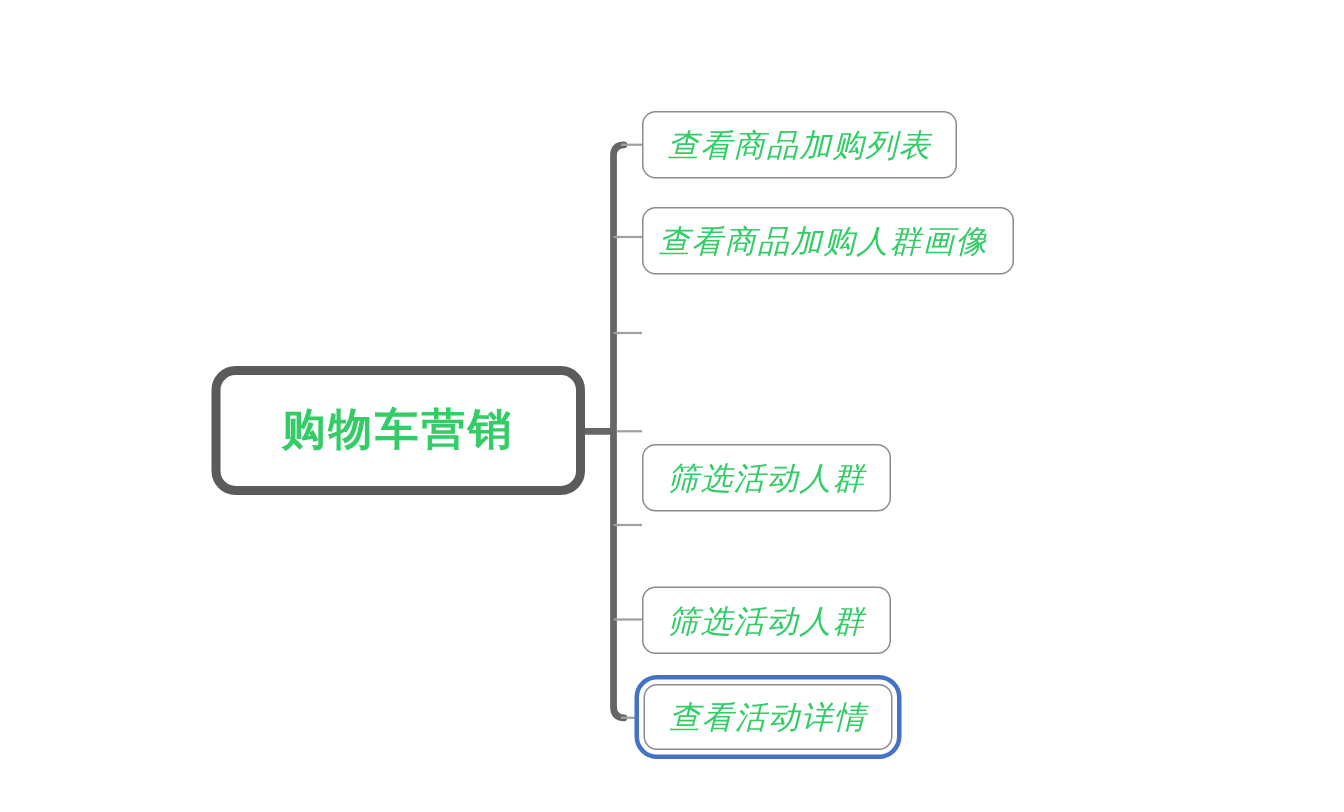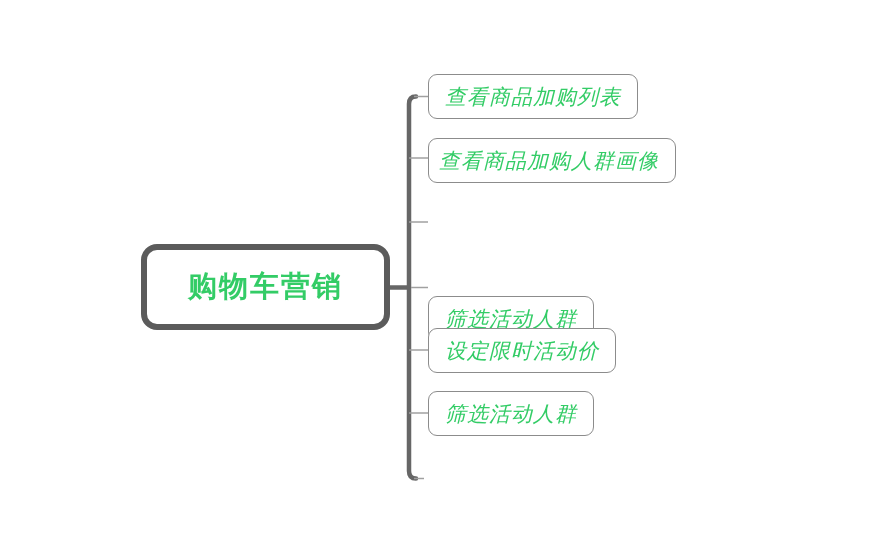--- a/index.html
+++ b/index.html
@@ -89,20 +89,20 @@
 
   <div class="subtopic n1">
     <span>查看商品加购列表</span>
   </div>
   <div class="subtopic n2">
     <span>查看商品加购人群画像</span>
   </div>
   <div class="subtopic n4">
     <span>筛选活动人群</span>
   </div>
-  <div class="subtopic n5">
-    <span>设定限时活动价</span>
-  </div>
   <div class="subtopic n6">
     <span>筛选活动人群</span>
+  </div>
+  <div class="subtopic n7 selected">
+    <span>查看活动详情</span>
   </div>
 
 </div>
 
 </body></html>

